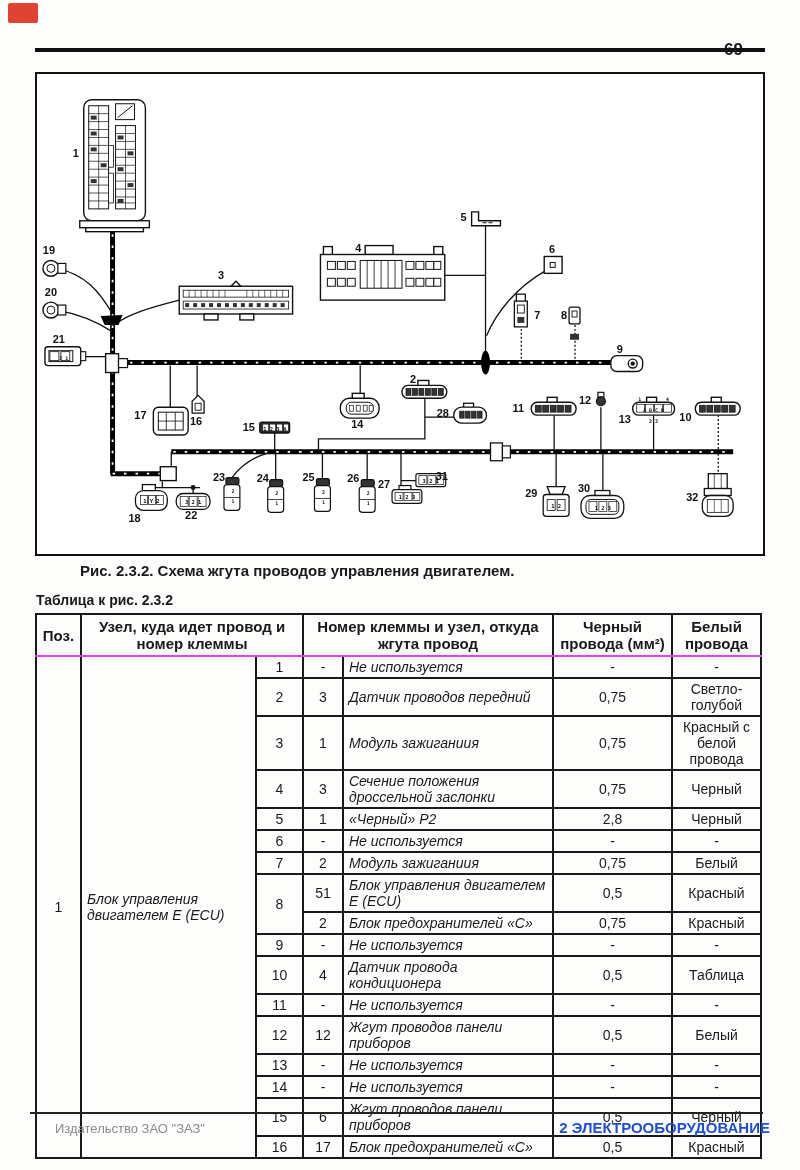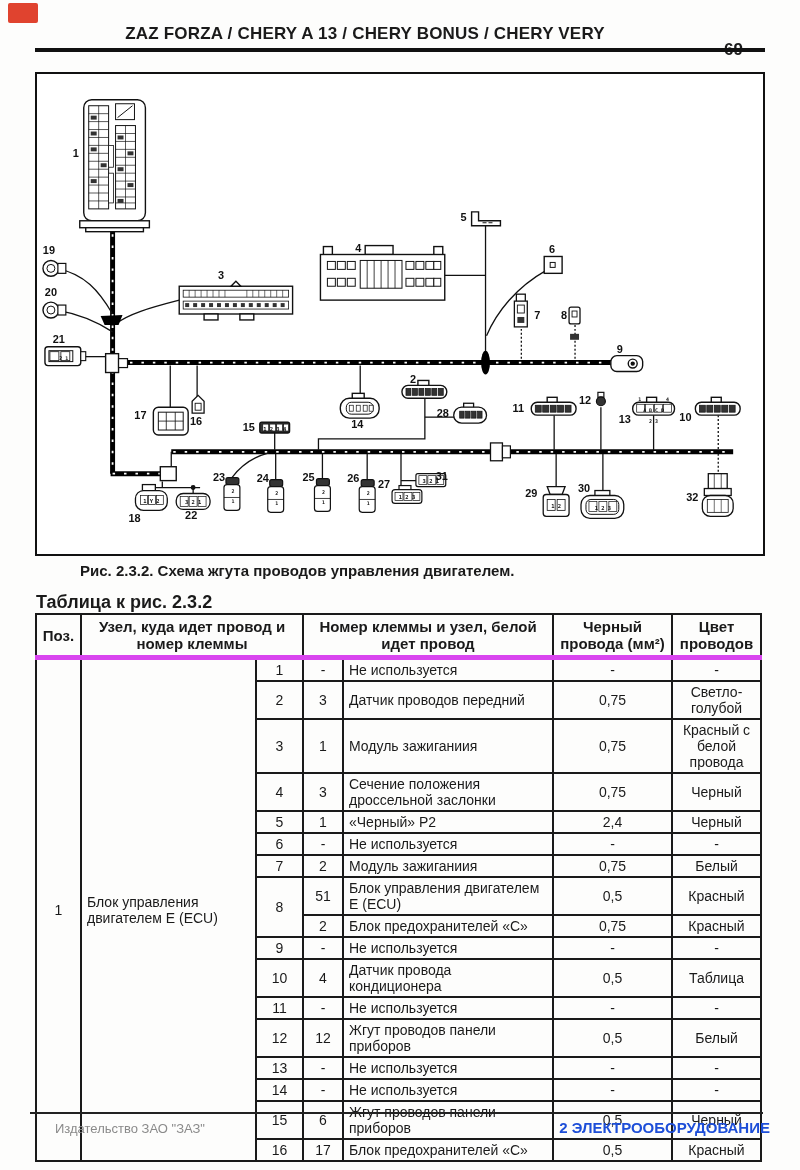--- a/index.html
+++ b/index.html
@@ -12,42 +12,41 @@
   .corner-marker{position:absolute;left:8px;top:3px;width:30px;height:20px;background:#e0432f;border-radius:2px;}
   .hdr{position:absolute;left:35px;top:24px;width:730px;height:22px;}
   .hdr-title{position:absolute;left:0;right:70px;text-align:center;font-weight:bold;font-size:17px;letter-spacing:.2px;white-space:nowrap;}
   .hdr-num{position:absolute;right:22px;top:16px;font-weight:bold;font-size:17px;}
   .hdr-rule{position:absolute;left:35px;top:48px;width:730px;height:4px;background:#111;}
   .diagram-wrap{position:absolute;left:35px;top:72px;width:730px;height:484px;border:2px solid #111;background:#fff;box-sizing:border-box;}
   svg text{font-family:"Liberation Sans", sans-serif;}
   .partlbl{font-weight:bold;font-size:11px;fill:#111;}
   .pinlbl{font-weight:bold;fill:#111;font-family:"DejaVu Sans Mono", monospace;}
   .caption{position:absolute;left:36px;top:562px;font-weight:bold;font-size:15px;margin-left:44px;}
-  .tbl-title{position:absolute;left:36px;top:592px;font-weight:bold;font-size:18px;}
+  .tbl-title{position:absolute;left:36px;top:592px;font-weight:bold;font-size:14px;}
   table.wiretable{
     position:absolute;left:35px;top:613px;width:725px;
     border-collapse:collapse;table-layout:fixed;
     font-size:14px;line-height:16px;
   }
   .wiretable th,.wiretable td{border:2px solid #1a1a1a;padding:2px 5px;vertical-align:middle;}
-  .wiretable th{font-weight:bold;font-size:15px;line-height:17px;text-align:center;padding:3px 2px;border-bottom:5px solid #d946ef;}
+  .wiretable th{font-weight:bold;font-size:15px;line-height:17px;text-align:center;padding:3px 2px;border-bottom:2px solid #d946ef;}
   .wiretable td{text-align:center;}
-  td.c-node,td.c-desc{text-align:left;}
+  td.c-node,td.c-desc{text-align:left;font-style:italic;}
   td.c-color,td.c-sec{text-align:center;}
   .ftr-rule{position:absolute;left:30px;top:1112px;width:733px;height:2px;background:#222;}
   .ftr-left{position:absolute;left:55px;top:1121px;font-size:13px;color:#8a8a8a;}
   .ftr-right{position:absolute;right:30px;top:1119px;font-size:15px;font-weight:bold;color:#1d4ed8;}
 </style>
 </head>
 <body>
 
 <div class="corner-marker"></div>
 
 <div class="hdr">
-  <div class="hdr-title">ZAZ FORZA / CHERY A 13 / CHERY BONUS / CHERY VERY</div>
   <div class="hdr-num">69</div>
 </div>
 <div class="hdr-rule"></div>
 
 <div class="diagram-wrap">
 <svg id="diagram-svg" width="726" height="480" viewBox="0 0 730 484" preserveAspectRatio="none">
   <g stroke="#000" fill="none">
     <path d="M76,148 V403" stroke-width="5"></path>
     <path d="M74,403 H132" stroke-width="5"></path>
     <path d="M80,291 H579" stroke-width="5"></path>
@@ -444,23 +443,23 @@
       <col style="width:47px">
       <col style="width:40px">
       <col style="width:210px">
       <col style="width:119px">
       <col style="width:89px">
   </colgroup>
   <thead>
   <tr>
     <th>Поз.</th>
     <th colspan="2">Узел, куда идет провод и номер клеммы</th>
-    <th colspan="2">Номер клеммы и узел, белой идет провод</th>
+    <th colspan="2">Номер клеммы и узел, откуда жгута провод</th>
     <th>Черный провода (мм²)</th>
-    <th>Цвет проводов</th>
+    <th>Белый провода</th>
   </tr>
   </thead>
   <tbody>
   <tr>
     <td rowspan="17">1</td>
     <td rowspan="17" class="c-node">Блок управления двигателем Е (ECU)</td>
     <td>1</td>
     <td>-</td>
     <td class="c-desc">Не используется</td>
     <td class="c-sec">-</td>
@@ -484,21 +483,21 @@
     <td>4</td>
     <td>3</td>
     <td class="c-desc">Сечение положения дроссельной заслонки</td>
     <td class="c-sec">0,75</td>
     <td class="c-color">Черный</td>
   </tr>
   <tr>
     <td>5</td>
     <td>1</td>
     <td class="c-desc">«Черный» Р2</td>
-    <td class="c-sec">2,4</td>
+    <td class="c-sec">2,8</td>
     <td class="c-color">Черный</td>
   </tr>
   <tr>
     <td>6</td>
     <td>-</td>
     <td class="c-desc">Не используется</td>
     <td class="c-sec">-</td>
     <td class="c-color">-</td>
   </tr>
   <tr>

